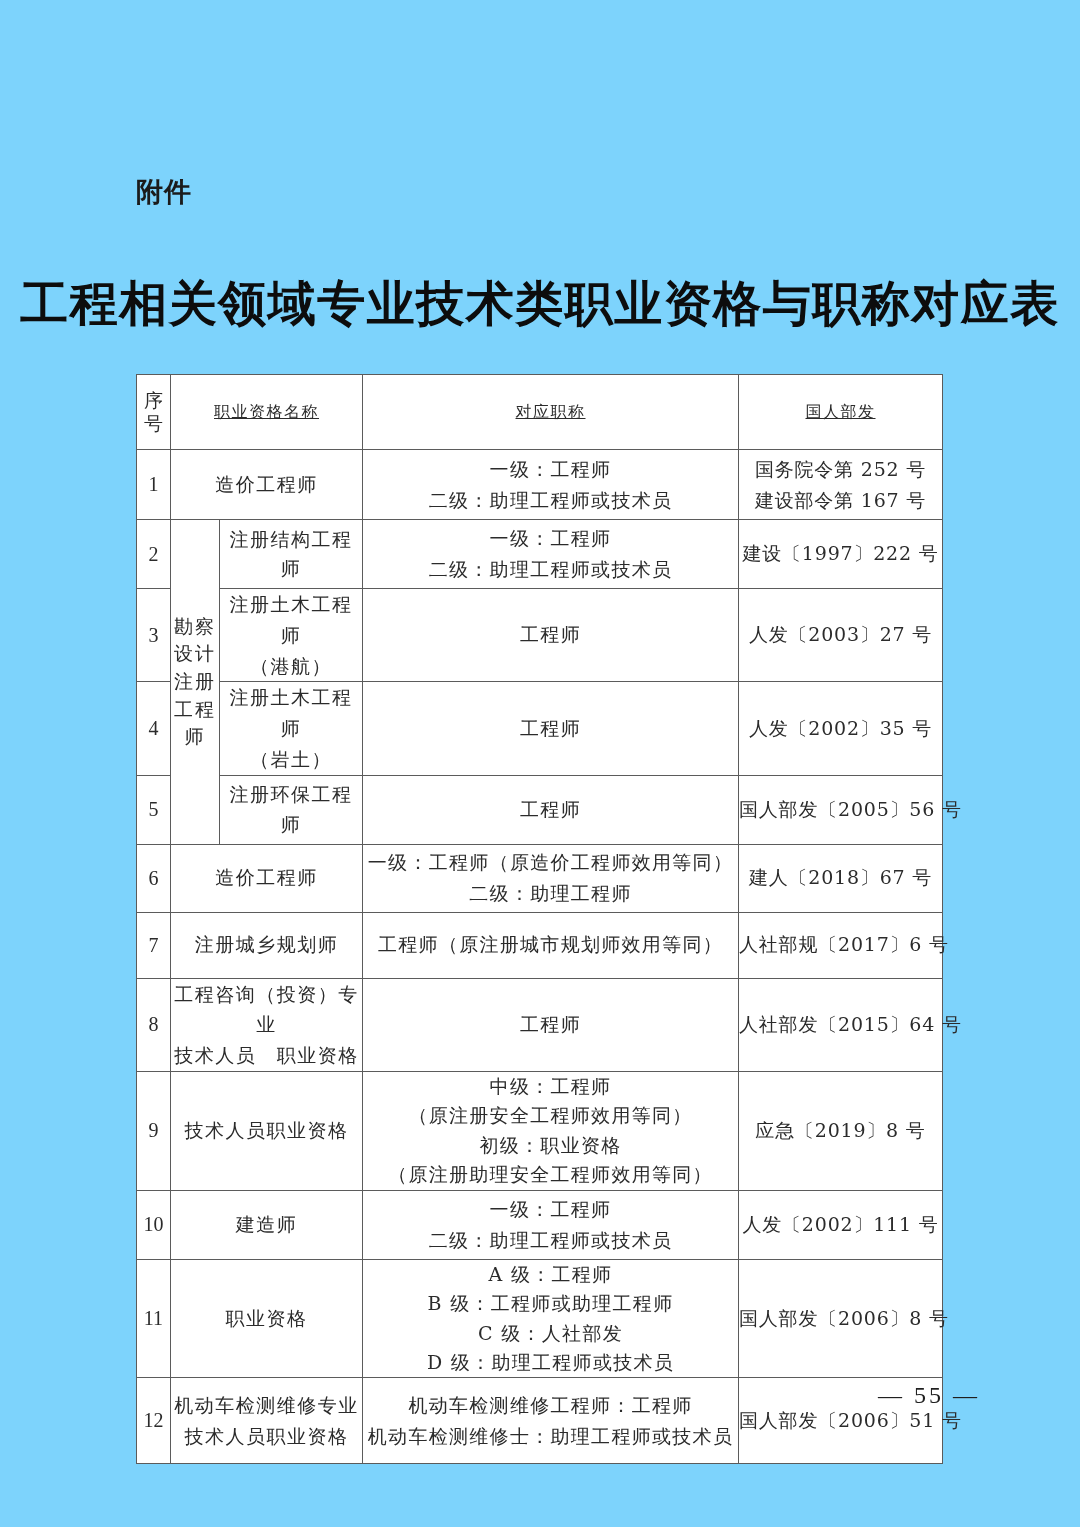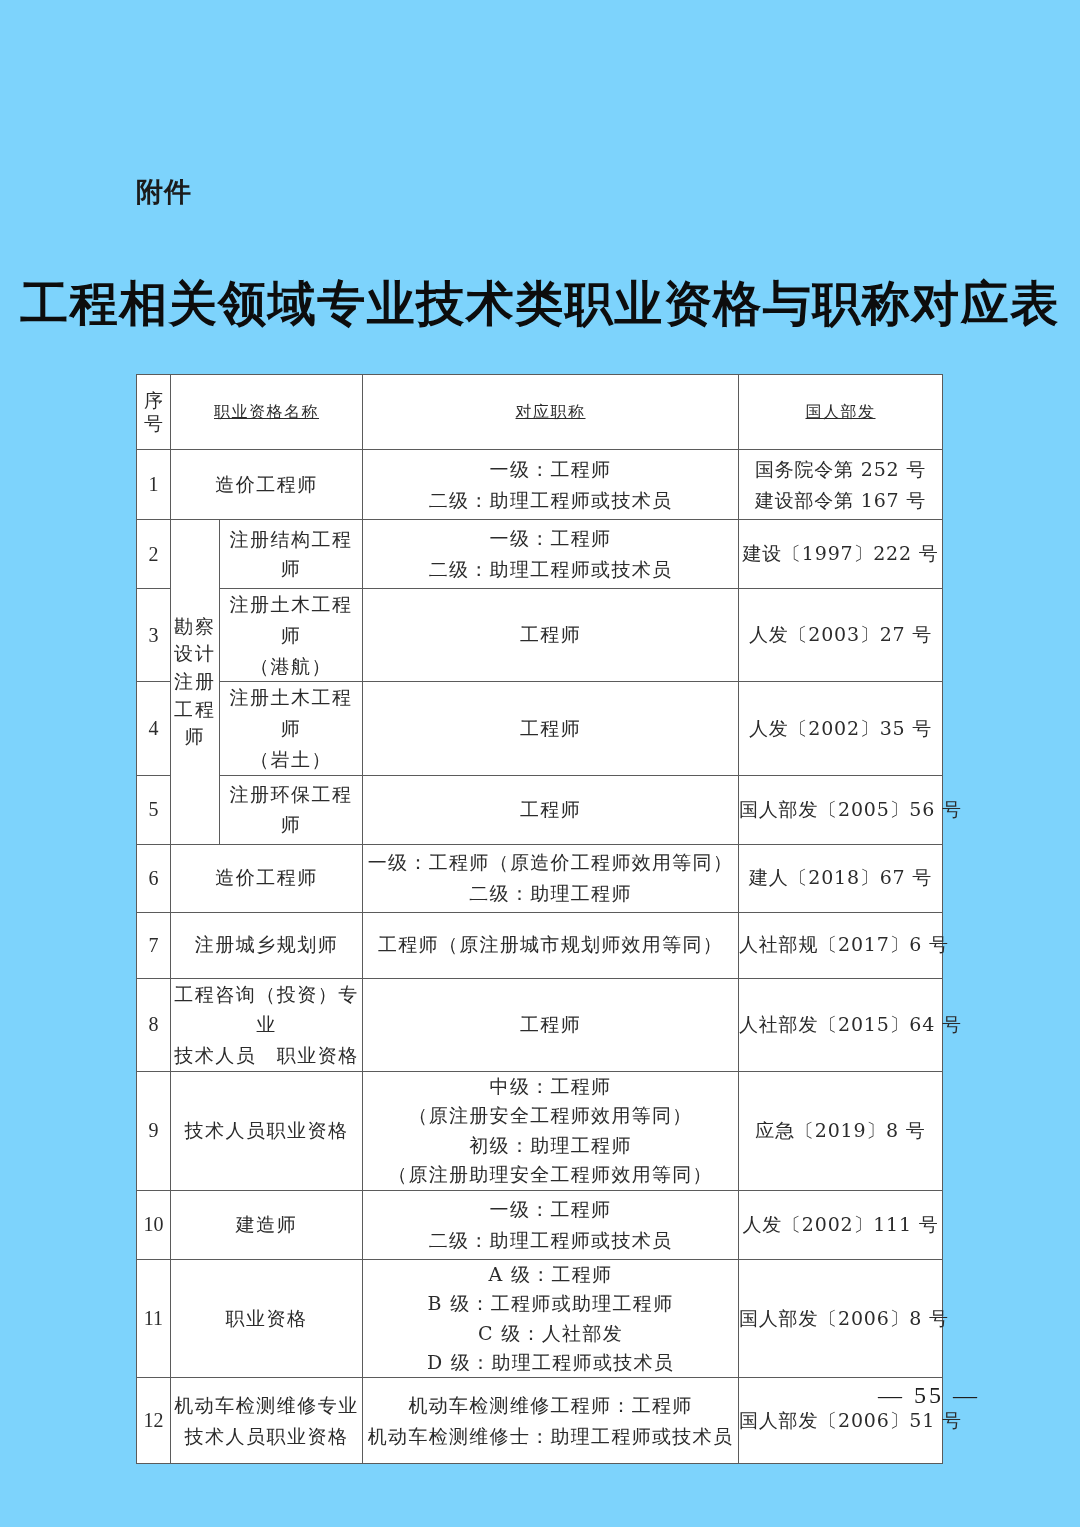--- a/index.html
+++ b/index.html
@@ -309,21 +309,21 @@
         </tr>
 
         <tr class="r-9">
           <td class="cell cell-seq">9</td>
           <td class="cell cell-name" colspan="2">
             <div>技术人员职业资格</div>
           </td>
           <td class="cell cell-title">
             <div>中级：工程师</div>
             <div>（原注册安全工程师效用等同）</div>
-            <div>初级：助理工程师</div>
+            <div>初级：职业资格</div>
             <div>（原注册助理安全工程师效用等同）</div>
           </td>
           <td class="cell cell-doc">
             <div>应急〔2019〕8 号</div>
           </td>
         </tr>
 
         <tr class="r-10">
           <td class="cell cell-seq">10</td>
           <td class="cell cell-name" colspan="2">

